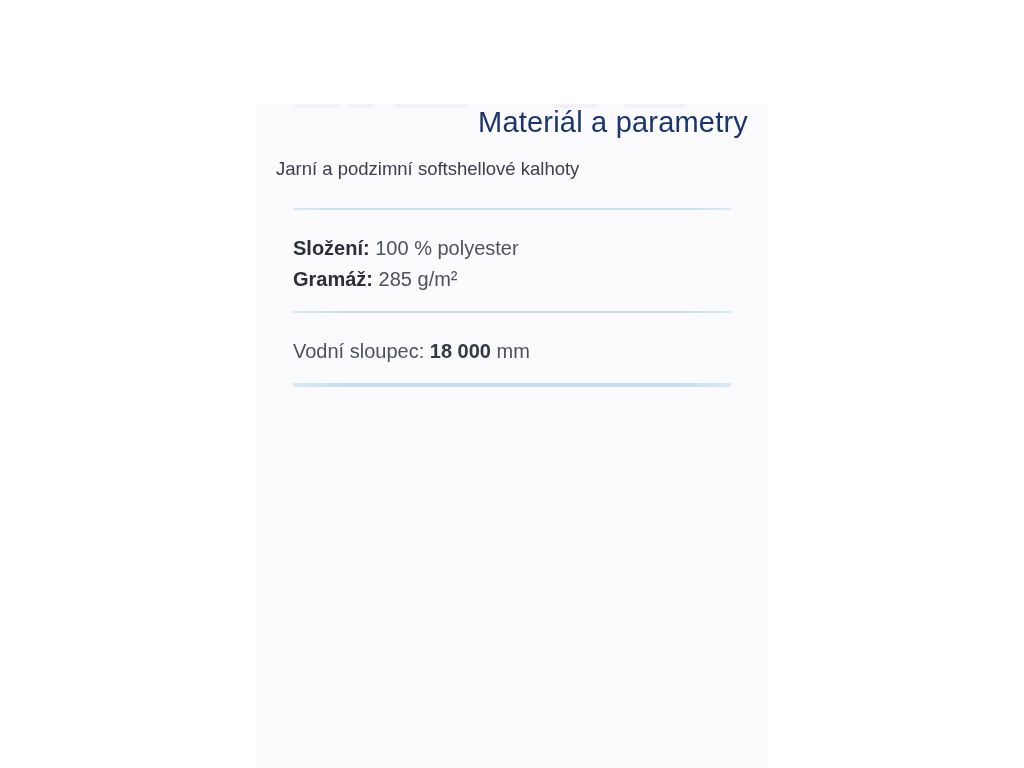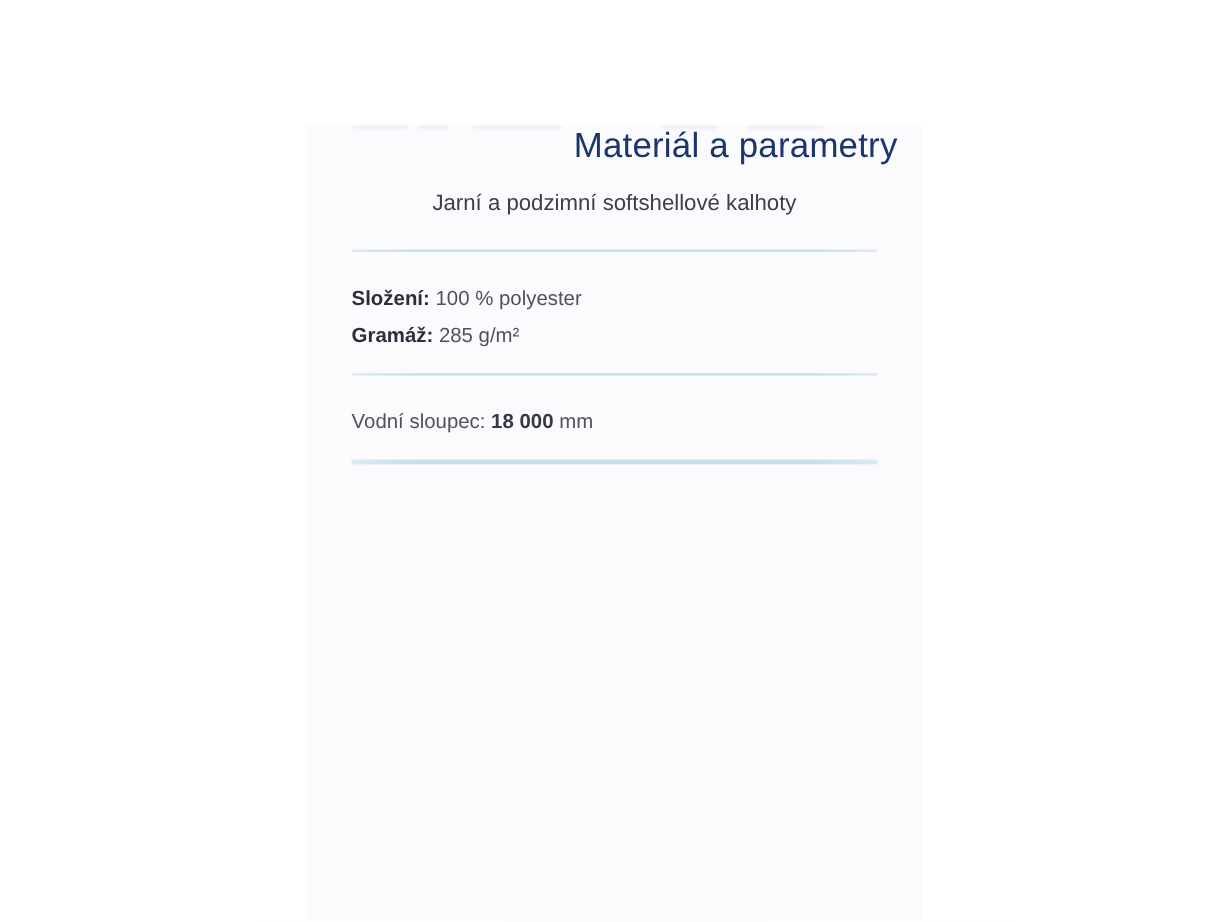--- a/index.html
+++ b/index.html
@@ -52,36 +52,35 @@
     text-align: right;
     color: #1b356e;
     letter-spacing: .2px;
   }
   .page-subtitle {
     margin: 13px 0 0 0;
     padding: 0 20px;
     font-size: 18.5px;
     line-height: 26px;
     font-weight: normal;
-    text-align: center;
     color: #3b404d;
   }
   .divider {
     border: none;
     height: 2px;
     margin: 0 37px;
     background: linear-gradient(to right, #d9ebf3, #c6dfec 12%, #c6dfec 88%, #d9ebf3);
   }
   .divider.first { margin-top: 26px; }
   section {
     padding: 23px 37px 16px 37px;
   }
   .row {
     margin: 0;
-    font-size: 17px;
+    font-size: 20px;
     line-height: 31px;
     color: #4d525c;
   }
   .row b.label {
     font-weight: bold;
     color: #2b2f3a;
   }
   .row b.num {
     font-weight: bold;
     color: #343946;

